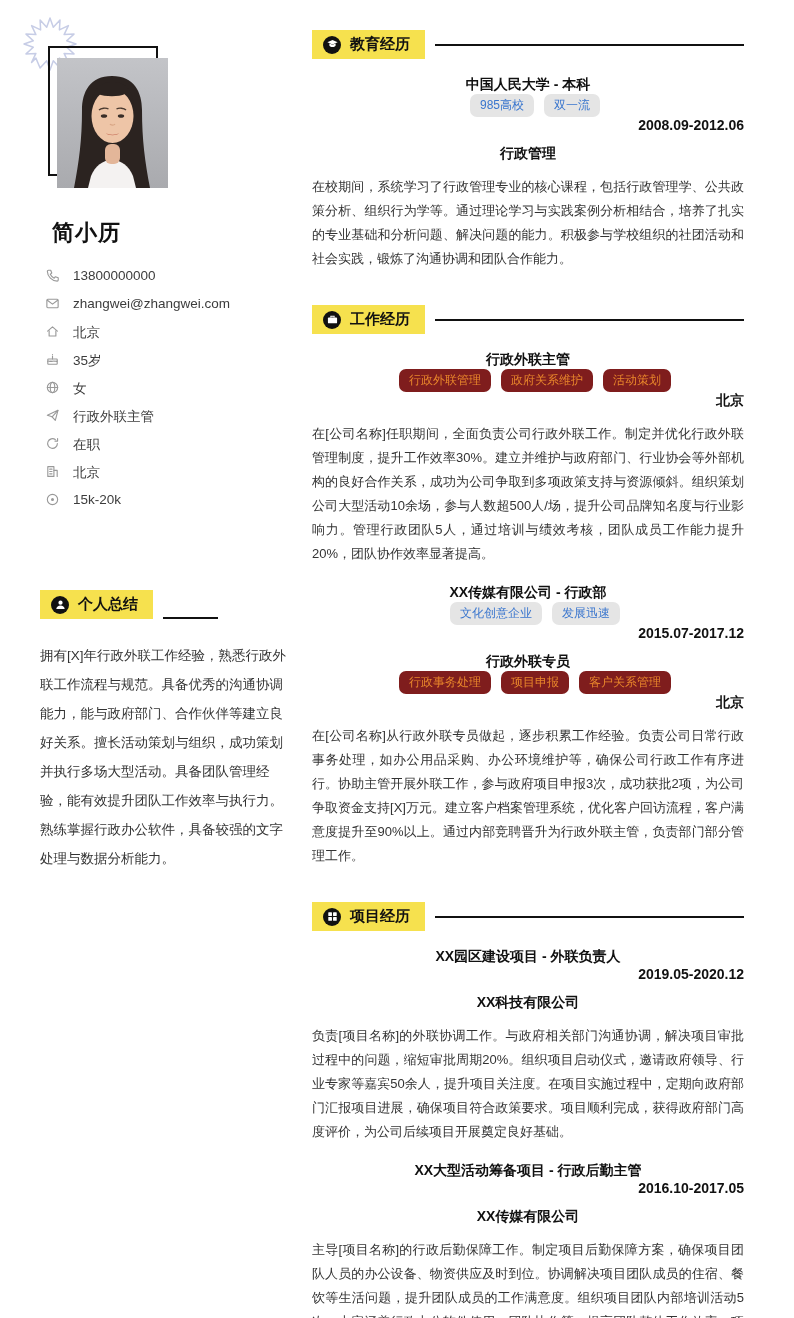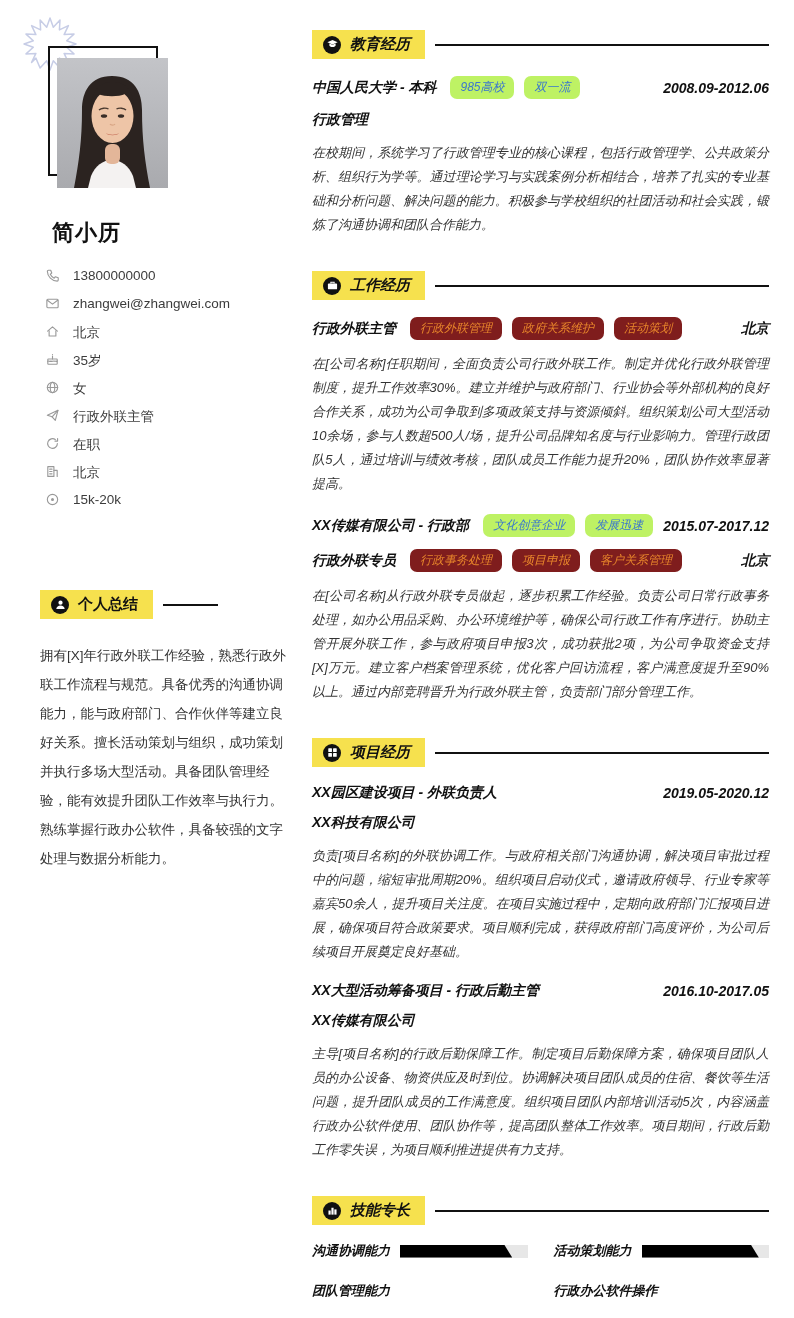--- a/index.html
+++ b/index.html
@@ -20,38 +20,38 @@
   .photo-frame{position:absolute;left:0;top:0;width:110px;height:130px;border:2px solid #111;background:transparent;}
   .photo{position:absolute;left:9px;top:12px;width:111px;height:130px;overflow:hidden;}
   .photo svg{display:block;}
   .name{font-size:22px;font-weight:700;color:#111;margin-top:26px;margin-left:12px;letter-spacing:1px;}
   .contacts{margin-top:20px;margin-left:5px;}
   .contact-row{display:flex;align-items:flex-start;gap:13px;height:28px;}
   .contact-row svg{flex-shrink:0;}
   .contact-text{font-size:13.5px;color:#3c3c3c;}
 
   .side-summary{margin-top:70px;}
-  .side-head{display:flex;align-items:center;width:178px;}
+  .side-head{display:flex;align-items:flex-end;width:178px;}
   .summary-text{margin-top:22px;font-size:13.5px;line-height:29px;color:#333;}
 
   
   .badge{background:var(--yellow);display:inline-flex;align-items:center;gap:9px;padding:5px 15px 5px 11px;}
   .badge-icon{width:18px;height:18px;border-radius:50%;background:#111;display:flex;align-items:center;justify-content:center;flex-shrink:0;}
   .badge-title{font-weight:700;font-size:15px;color:#111;white-space:nowrap;}
   .head-line{flex:1;height:2px;background:#111;margin-left:10px;}
 
   
   .main{flex:1;padding-top:14px;display:flex;flex-direction:column;}
-  .section{margin-bottom:16px;font-style:italic;}
+  .section{margin-bottom:16px;}
   .sec-head{display:flex;align-items:center;margin-bottom:17px;}
-  .row{display:flex;align-items:center;margin-bottom:12px;}
+  .row{display:flex;align-items:center;margin-bottom:12px;flex-direction:column;}
   .row-title{font-weight:700;font-size:14px;color:#111;white-space:nowrap;}
   .tags{display:flex;gap:10px;margin-left:14px;}
   .tag{font-size:12px;padding:3px 10px;border-radius:7px;white-space:nowrap;}
-  .tag-blue{background:#bef264;color:#3A76CE;}
+  .tag-blue{background:#e5e5e5;color:#3A76CE;}
   .tag-orange{background:#7f1d1d;color:#E8862B;}
   .row-right{margin-left:auto;font-weight:700;font-size:14px;color:#111;white-space:nowrap;padding-left:10px;}
   .desc{font-size:13px;line-height:24px;color:#333;margin-bottom:18px;text-align:justify;}
 
   
   .skill-grid{display:grid;grid-template-columns:1fr 1fr;column-gap:26px;row-gap:22px;margin-bottom:6px;}
   .skill-row{display:flex;align-items:center;gap:10px;}
   .skill-label{font-weight:700;font-size:13px;color:#111;white-space:nowrap;}
   .skill-track{flex:1;height:13px;background:#e7e7e7;overflow:hidden;}
   .skill-fill{height:100%;background:#000;clip-path:polygon(0 0,calc(100% - 8px) 0,100% 100%,0 100%);}

